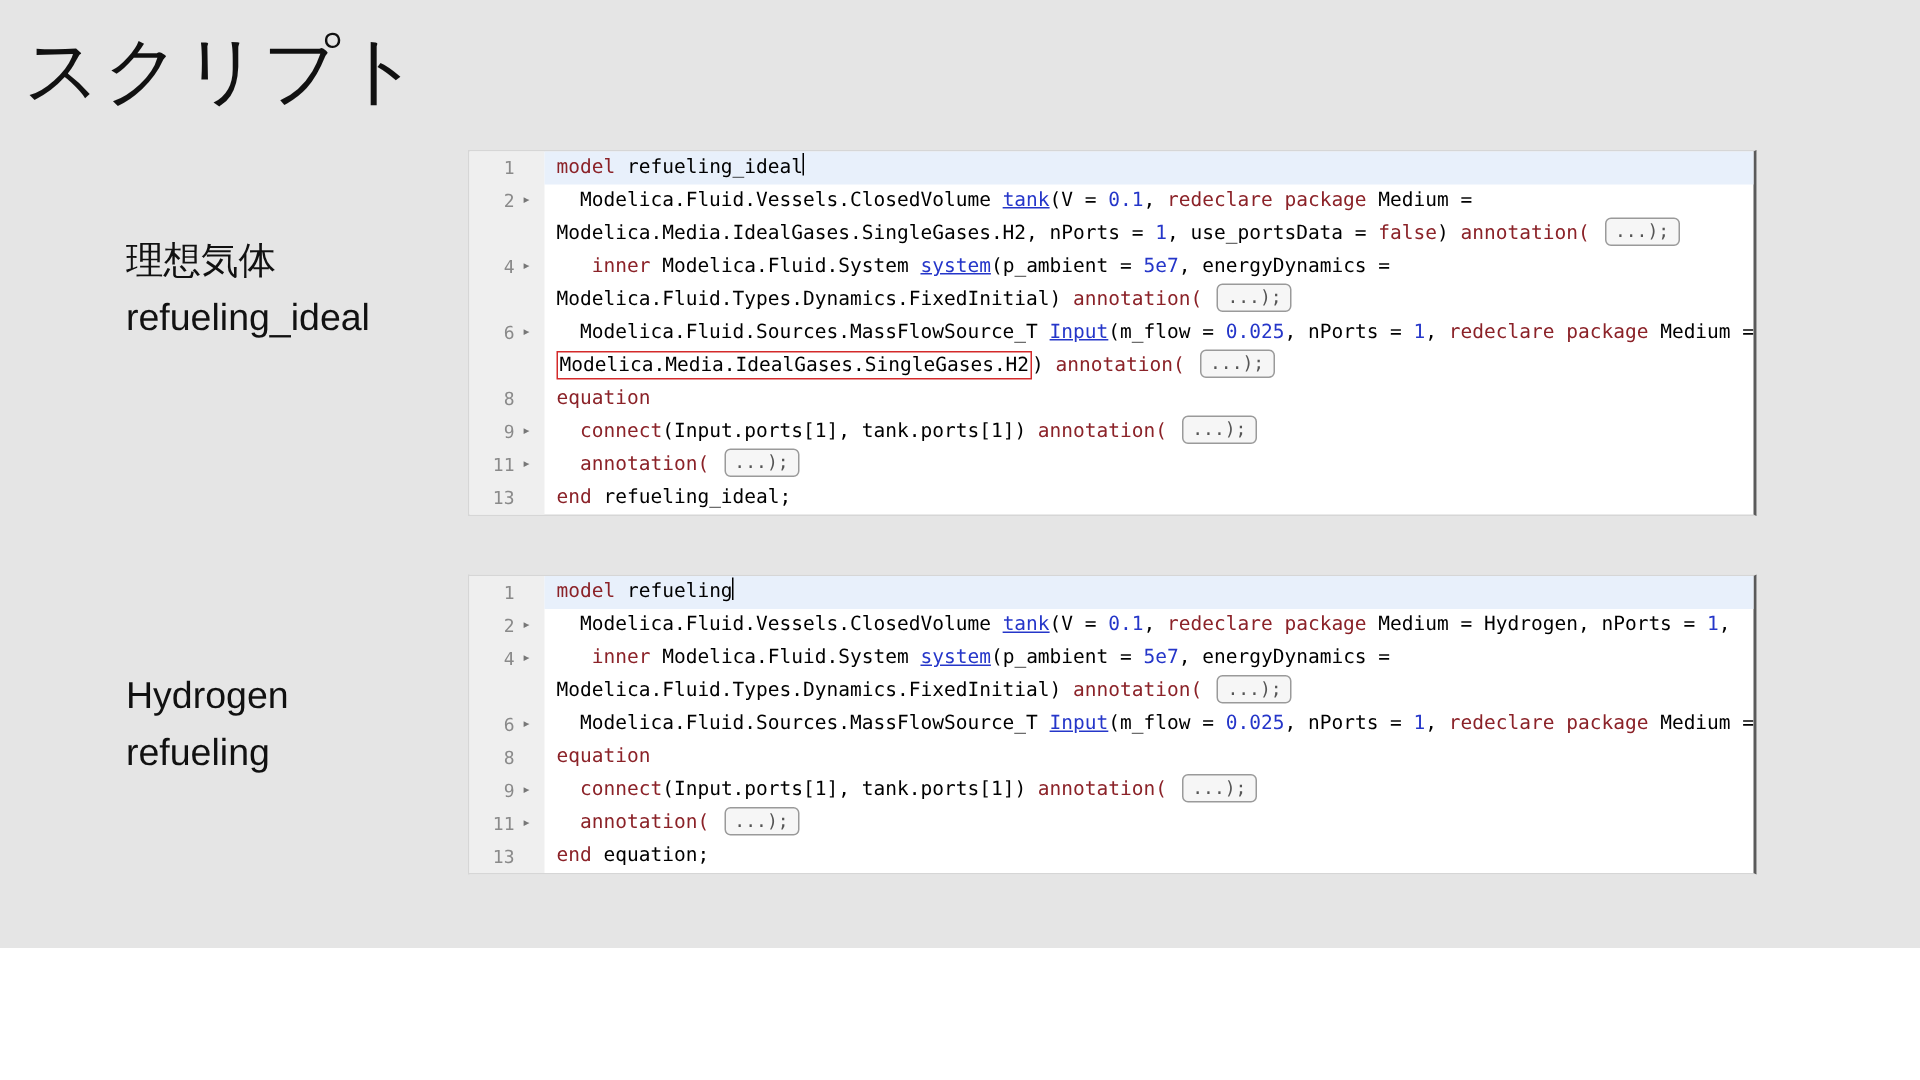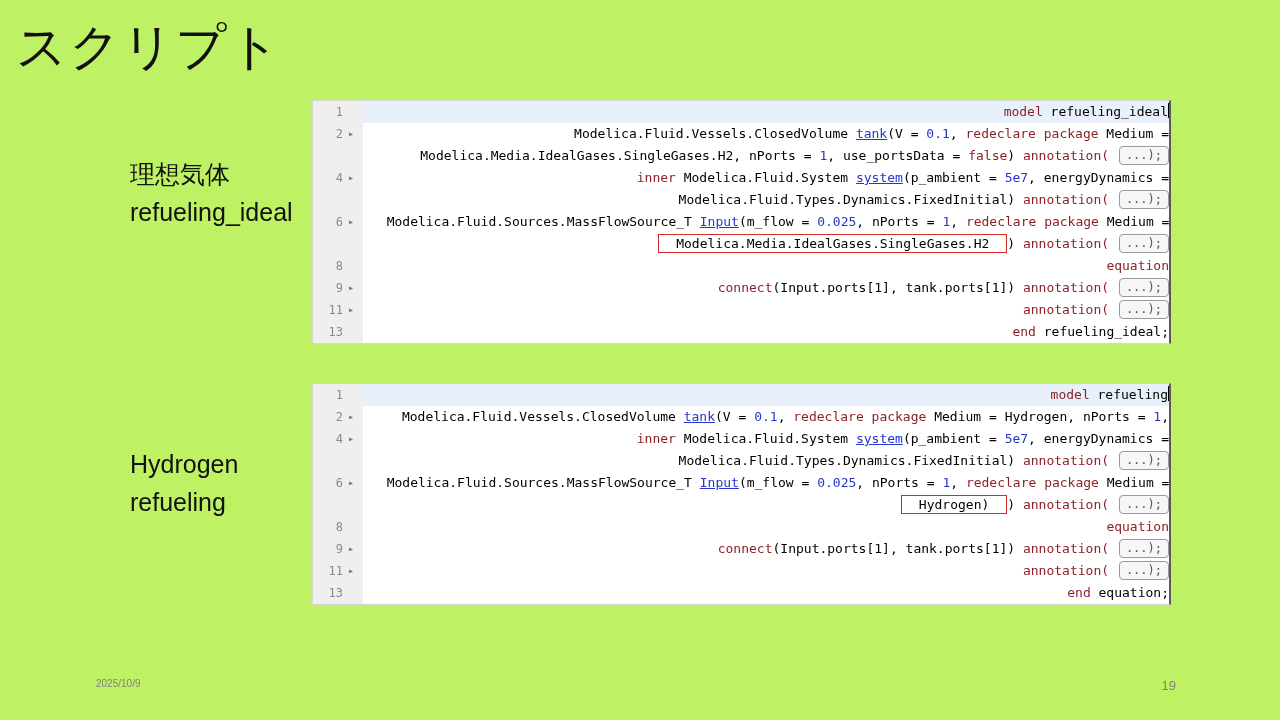--- a/index.html
+++ b/index.html
@@ -1,43 +1,43 @@
 <!DOCTYPE html>
 <html style="--kw: #8b2228; --inst: #2536c9; --num: #2536c9; --abox-border: #9a9a9a; --abox-bg: #f6f6f6; --rbox: #d42a2a; --hl: #e8f0fb; --gutter-bg: #efefef; --gutter-text: #8a8a8a;"><head>
 <meta charset="utf-8">
 <style>
   html,body{margin:0;padding:0;}
   body{font-family:"Liberation Sans","DejaVu Sans",sans-serif;background:#ffffff;}
-  .slide{position:relative;width:1280px;height:720px;background:#bef264;overflow:hidden;text-decoration:underline;}
+  .slide{position:relative;width:1280px;height:632px;background:#e5e5e5;overflow:hidden;text-decoration:underline;}
 
   .slide-title{position:absolute;left:16px;top:14px;font-size:50px;color:#111111;letter-spacing:2px;}
 
-  .side-label{position:absolute;left:84px;color:#111111;font-size:25px;line-height:38px;margin-left:46px;}
+  .side-label{position:absolute;left:84px;color:#111111;font-size:25px;line-height:38px;}
   .side-label.one{top:155px;}
   .side-label.two{top:445px;}
 
   .editor{position:absolute;left:312px;width:856px;background:#ffffff;
           border:1px solid #d6d6d6;border-right:2px solid #5a5a5a;
           font-family:"DejaVu Sans Mono","Liberation Mono",monospace;font-size:13px;}
   .editor.e1{top:100px;}
   .editor.e2{top:383px;}
   .editor::before{content:"";position:absolute;left:0;top:0;bottom:0;width:50px;background:var(--gutter-bg,#efefef);}
   .row{display:flex;position:relative;line-height:22px;height:22px;white-space:pre;}
   .gutter{width:50px;flex:0 0 50px;display:flex;align-items:center;position:relative;color:var(--gutter-text,#8a8a8a);font-size:12px;}
   .lnum{display:inline-block;width:30px;text-align:right;}
   .fold{display:inline-block;width:16px;text-align:center;color:#777777;font-size:10px;cursor:pointer;}
-  .code{flex:1;padding-left:8px;white-space:pre;color:#000000;text-align:right;}
+  .code{flex:1;padding-left:8px;white-space:pre;color:#000000;}
   .row.hl .code{background:var(--hl,#e8f0fb);}
   .t-kw{color:var(--kw,#8b2228);}
   .t-inst{color:var(--inst,#2536c9);text-decoration:underline;}
   .t-num{color:var(--num,#2536c9);}
   .t-pl{color:#000000;}
   .t-abox{display:inline-block;border:1px solid var(--abox-border,#9a9a9a);background:var(--abox-bg,#f6f6f6);
           border-radius:4px;padding:0 6px;margin-left:2px;color:#555555;font-size:12px;line-height:17px;vertical-align:1px;}
-  .t-rbox{display:inline-block;border:1px solid var(--rbox,#d42a2a);padding:0 17px;line-height:17px;color:#000000;}
+  .t-rbox{display:inline-block;border:1px solid var(--rbox,#d42a2a);padding:0 1px;line-height:17px;color:#000000;}
   .t-caret{display:inline-block;border-left:1px solid #000000;height:15px;vertical-align:-2px;}
 
   .footer-date{position:absolute;left:96px;top:678px;font-size:10px;color:#808080;}
   .footer-page{position:absolute;right:104px;top:678px;font-size:13px;color:#808080;}
 </style>
 </head>
 <body>
 
 <div class="slide">
 
@@ -66,21 +66,20 @@
       <div class="row"><div class="gutter"><span class="lnum">11</span><span class="fold">▸</span></div><div class="code"><span class="t-pl">  </span><span class="t-kw">annotation(</span><span class="t-pl"> </span><span class="t-abox">...);</span></div></div>
       <div class="row"><div class="gutter"><span class="lnum">13</span><span class="fold"></span></div><div class="code"><span class="t-kw">end</span><span class="t-pl"> refueling_ideal;</span></div></div>
     </div>
 
   <div class="editor e2">
       <div class="row hl"><div class="gutter"><span class="lnum">1</span><span class="fold"></span></div><div class="code"><span class="t-kw">model</span><span class="t-pl"> refueling</span><span class="t-caret"></span></div></div>
       <div class="row"><div class="gutter"><span class="lnum">2</span><span class="fold">▸</span></div><div class="code"><span class="t-pl">  Modelica.Fluid.Vessels.ClosedVolume </span><span class="t-inst">tank</span><span class="t-pl">(V = </span><span class="t-num">0.1</span><span class="t-pl">, </span><span class="t-kw">redeclare package</span><span class="t-pl"> Medium = Hydrogen, nPorts = </span><span class="t-num">1</span><span class="t-pl">,</span></div></div>
       <div class="row"><div class="gutter"><span class="lnum">4</span><span class="fold">▸</span></div><div class="code"><span class="t-pl">   </span><span class="t-kw">inner</span><span class="t-pl"> Modelica.Fluid.System </span><span class="t-inst">system</span><span class="t-pl">(p_ambient = </span><span class="t-num">5e7</span><span class="t-pl">, energyDynamics =</span></div></div>
       <div class="row"><div class="gutter"><span class="lnum"></span><span class="fold"></span></div><div class="code"><span class="t-pl">Modelica.Fluid.Types.Dynamics.FixedInitial) </span><span class="t-kw">annotation(</span><span class="t-pl"> </span><span class="t-abox">...);</span></div></div>
       <div class="row"><div class="gutter"><span class="lnum">6</span><span class="fold">▸</span></div><div class="code"><span class="t-pl">  Modelica.Fluid.Sources.MassFlowSource_T </span><span class="t-inst">Input</span><span class="t-pl">(m_flow = </span><span class="t-num">0.025</span><span class="t-pl">, nPorts = </span><span class="t-num">1</span><span class="t-pl">, </span><span class="t-kw">redeclare package</span><span class="t-pl"> Medium =</span></div></div>
-      <div class="row"><div class="gutter"><span class="lnum"></span><span class="fold"></span></div><div class="code"><span class="t-rbox">Hydrogen)</span><span class="t-pl">) </span><span class="t-kw">annotation(</span><span class="t-pl"> </span><span class="t-abox">...);</span></div></div>
       <div class="row"><div class="gutter"><span class="lnum">8</span><span class="fold"></span></div><div class="code"><span class="t-kw">equation</span></div></div>
       <div class="row"><div class="gutter"><span class="lnum">9</span><span class="fold">▸</span></div><div class="code"><span class="t-pl">  </span><span class="t-kw">connect</span><span class="t-pl">(Input.ports[1], tank.ports[1]) </span><span class="t-kw">annotation(</span><span class="t-pl"> </span><span class="t-abox">...);</span></div></div>
       <div class="row"><div class="gutter"><span class="lnum">11</span><span class="fold">▸</span></div><div class="code"><span class="t-pl">  </span><span class="t-kw">annotation(</span><span class="t-pl"> </span><span class="t-abox">...);</span></div></div>
       <div class="row"><div class="gutter"><span class="lnum">13</span><span class="fold"></span></div><div class="code"><span class="t-kw">end</span><span class="t-pl"> equation;</span></div></div>
     </div>
 
   <div class="footer-date">2025/10/9</div>
   <div class="footer-page">19</div>
 
 </div>

